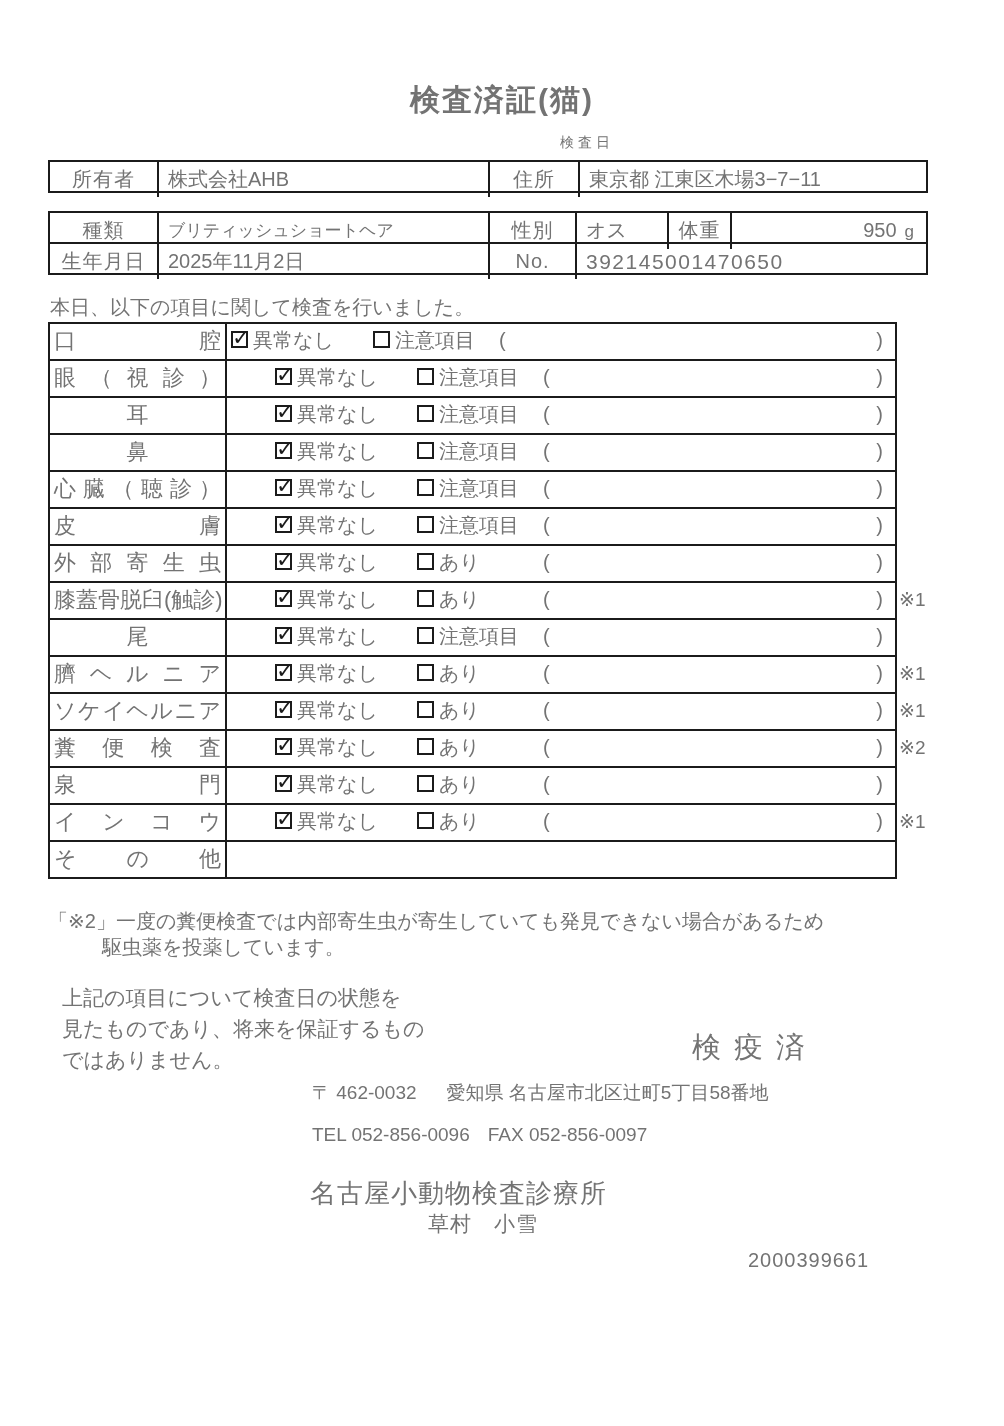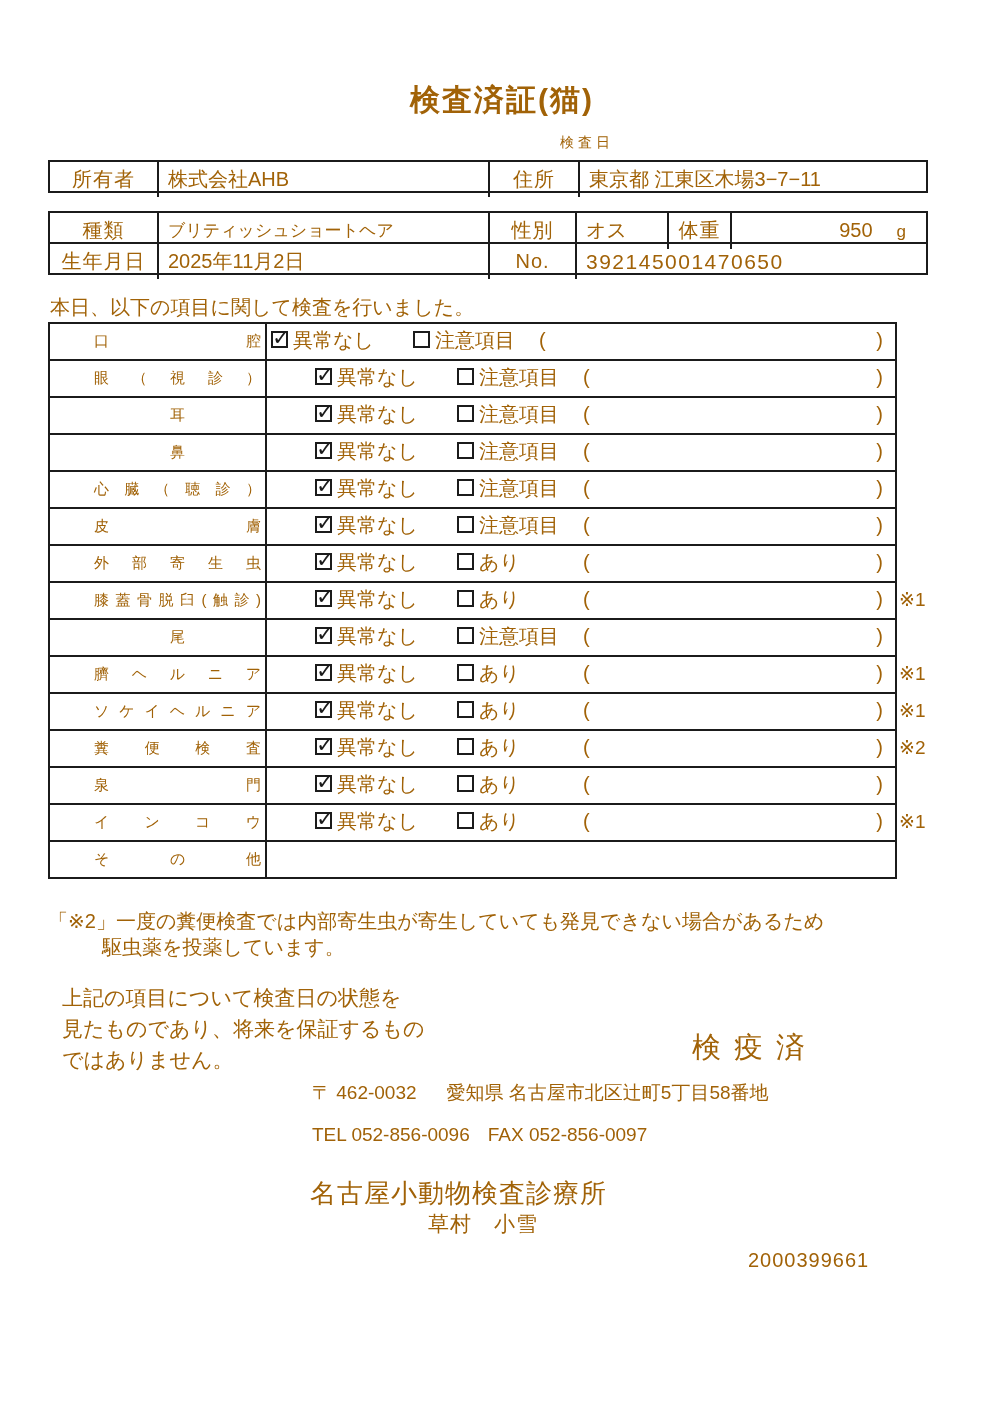--- a/index.html
+++ b/index.html
@@ -1,47 +1,47 @@
 <!DOCTYPE html>
 <html><head>
 <meta charset="utf-8">
 <style>
   html,body{margin:0;padding:0;background:#fff;}
   #page{
     position:relative;width:1004px;height:1426px;background:#fff;
-    font-family:"Liberation Sans","DejaVu Sans",sans-serif;color:#a16207;overflow:hidden;
+    font-family:"Liberation Sans","DejaVu Sans",sans-serif;color:#737373;overflow:hidden;
   }
   
   .title{position:absolute;left:0;right:0;top:80px;text-align:center;font-size:30px;font-weight:600;letter-spacing:2px;}
   .examdate-label{position:absolute;left:560px;top:134px;font-size:14px;letter-spacing:4px;}
   .examdate-value{position:absolute;left:758px;top:133px;font-size:20px;letter-spacing:1px;margin-top:26px;}
   
   .tbl{position:absolute;left:48px;width:876px;border:2px solid #1b1b1b;background:#fff;}
   .trow{display:grid;height:29px;}
   .trow.bline{border-bottom:2px solid #1b1b1b;}
   .cell{border-right:2px solid #1b1b1b;line-height:35px;font-size:20px;white-space:nowrap;overflow:visible;}
   .cell.last{border-right:none;}
   .cell.lab{text-align:center;letter-spacing:1px;}
   .cell.val{padding-left:9px;}
   .owner-tbl{top:160px;}
   .owner-tbl .trow{grid-template-columns:109px 331px 90px 1fr;}
   .info-tbl{top:211px;}
   .info-row1{grid-template-columns:109px 331px 87px 92px 63px 1fr;}
   .info-row2{grid-template-columns:109px 331px 87px 1fr;}
   .breed{font-size:17px;}
-  .weight{display:flex;justify-content:flex-end;align-items:baseline;gap:24px;padding-right:20px;}
+  .weight{display:flex;justify-content:flex-end;align-items:baseline;gap:8px;padding-right:12px;}
   .weight .unit{font-size:17px;}
   .no-num{letter-spacing:1.5px;font-size:21px;}
   .intro{position:absolute;left:50px;top:294px;font-size:20px;}
   
   .exam-table{position:absolute;left:48px;top:322px;width:845px;border:2px solid #1b1b1b;background:#fff;}
   .exam-row{display:flex;height:35px;position:relative;}
   .exam-row + .exam-row{border-top:2px solid #1b1b1b;gap:44px;}
   .exam-label{width:177px;border-right:2px solid #1b1b1b;box-sizing:border-box;padding:0 4px;
-    font-size:15px;line-height:33px;text-align:justify;text-align-last:justify;white-space:nowrap;overflow:hidden;margin-left:40px;}
+    font-size:22px;line-height:33px;text-align:justify;text-align-last:justify;white-space:nowrap;overflow:hidden;}
   .exam-label.single{text-align:center;text-align-last:center;}
   .exam-content{flex:1;position:relative;font-size:20px;line-height:33px;}
   .st{position:absolute;top:0;white-space:nowrap;}
   .s1{left:4px;}
   .s2{left:146px;}
   .po{position:absolute;left:272px;top:0;}
   .pc{position:absolute;right:12px;top:0;}
   .note{position:absolute;right:-52px;top:0;width:48px;font-size:19px;line-height:33px;text-align:left;}
   .cb{display:inline-block;width:13px;height:13px;border:2px solid #1b1b1b;position:relative;vertical-align:-1px;margin-right:5px;background:#fff;}
   .cb.checked::after{content:"\2713";position:absolute;left:-1px;top:-12px;font-size:22px;font-weight:bold;color:#1b1b1b;}

